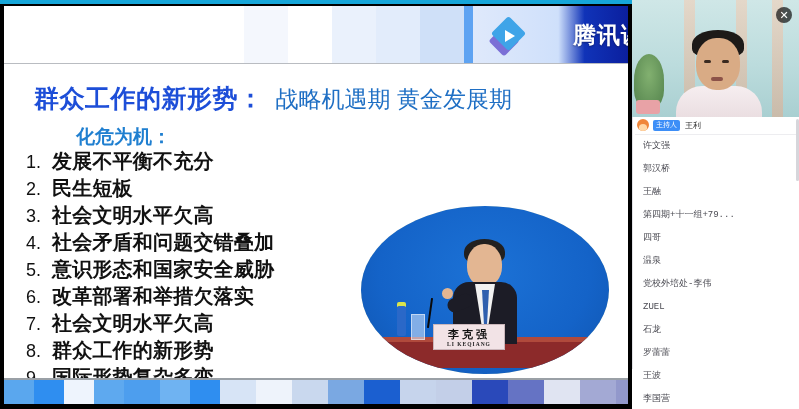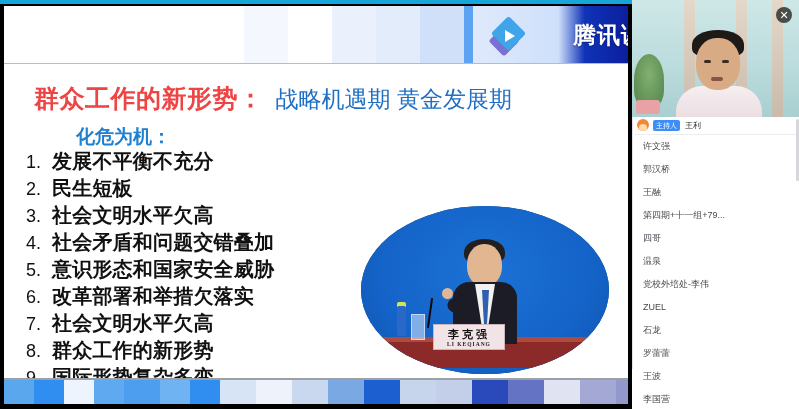--- a/index.html
+++ b/index.html
@@ -30,37 +30,37 @@
        background:#3fa4e8;transform:rotate(45deg);border-radius:3px;}
   .logo-mark .tri{position:absolute;left:14px;top:12px;width:0;height:0;
        border-left:10px solid #ffffff;border-top:6px solid transparent;
        border-bottom:6px solid transparent;}
   .logo-text{margin-left:7px;color:#ffffff;font-size:23px;font-weight:700;
              letter-spacing:1px;white-space:nowrap;
              text-shadow:0 1px 2px rgba(0,0,0,.35);}
 
   
   .headline{position:absolute;left:30px;top:76px;white-space:nowrap;}
-  .hl-red{color:#ef4444;font-size:25px;font-weight:700;letter-spacing:.5px;}
+  .hl-red{color:#1d4ed8;font-size:25px;font-weight:700;letter-spacing:.5px;}
   .hl-blue{color:#1f6fc4;font-size:23px;font-weight:400;margin-left:12px;}
   .subhead{position:absolute;left:72px;top:118px;color:#1f7fd0;
            font-size:19px;font-weight:700;white-space:nowrap;}
 
   
   .list{position:absolute;left:22px;top:142px;width:340px;}
   .li{display:flex;align-items:baseline;height:27px;white-space:nowrap;}
   .li-num{width:26px;color:#111;font-size:18px;font-weight:400;
           text-align:left;flex:none;}
   .li-txt{color:#111;font-size:20px;font-weight:700;letter-spacing:.2px;}
 
   
   .photo{position:absolute;left:352px;top:196px;width:258px;height:178px;
          background:#ffffff;overflow:hidden;}
   .oval{position:absolute;left:5px;top:4px;width:248px;height:168px;
-        border-radius:50%;background:#0c4a6e;overflow:hidden;}
+        border-radius:50%;background:#fef9c3;overflow:hidden;}
   .room{position:absolute;left:0;top:0;width:248px;height:168px;
         background:radial-gradient(ellipse at 50% 40%,#1c72d6 0%,#1463c8 60%,#0f53ad 100%);}
   .desk{position:absolute;left:0;bottom:6px;width:248px;height:26px;
         background:#8c2a2a;}
   .desk-top{position:absolute;left:0;bottom:32px;width:248px;height:5px;
         background:#b04a3c;}
   .person{position:absolute;left:92px;top:38px;width:64px;height:96px;}
   .head{position:absolute;left:14px;top:0;width:35px;height:42px;
         border-radius:48% 48% 45% 45%;background:#e3b692;}
   .hair{position:absolute;left:11px;top:-5px;width:41px;height:26px;
@@ -126,21 +126,21 @@
   .veye{position:absolute;width:7px;height:3px;background:#3a2a20;border-radius:2px;}
   .veye.l{left:24px;top:26px;} .veye.r{left:42px;top:26px;}
   .vmouth{position:absolute;left:31px;top:43px;width:12px;height:4px;
           background:#8c5248;border-radius:3px;}
   .vclose{position:absolute;right:7px;top:7px;width:16px;height:16px;
           border-radius:50%;background:rgba(20,20,20,.72);color:#fff;
           font-size:11px;line-height:16px;text-align:center;cursor:pointer;}
 
   
   .plist{position:absolute;left:0;top:117px;width:167px;height:252px;
-         background:#ffffff;border-left:1px solid #e2e2e6;}
+         background:#ffffff;border-left:1px solid #e2e2e6;font-family:Liberation Mono, monospace;}
   .host-row{display:flex;align-items:center;height:15px;padding:1px 4px 0 4px;
             box-sizing:border-box;}
   .avatar{width:12px;height:12px;border-radius:50%;flex:none;
           background:#f0873b;position:relative;overflow:hidden;}
   .avatar:after{content:"";position:absolute;left:2px;top:5px;width:8px;height:7px;
           border-radius:50% 50% 40% 40%;background:#ffd9a8;}
   .badge{margin-left:4px;background:#3d8ef7;color:#fff;font-size:7px;
          line-height:9px;padding:1px 3px;border-radius:2px;flex:none;
          white-space:nowrap;}
   .host-name{margin-left:5px;font-size:8px;color:#2b2b2b;white-space:nowrap;}

